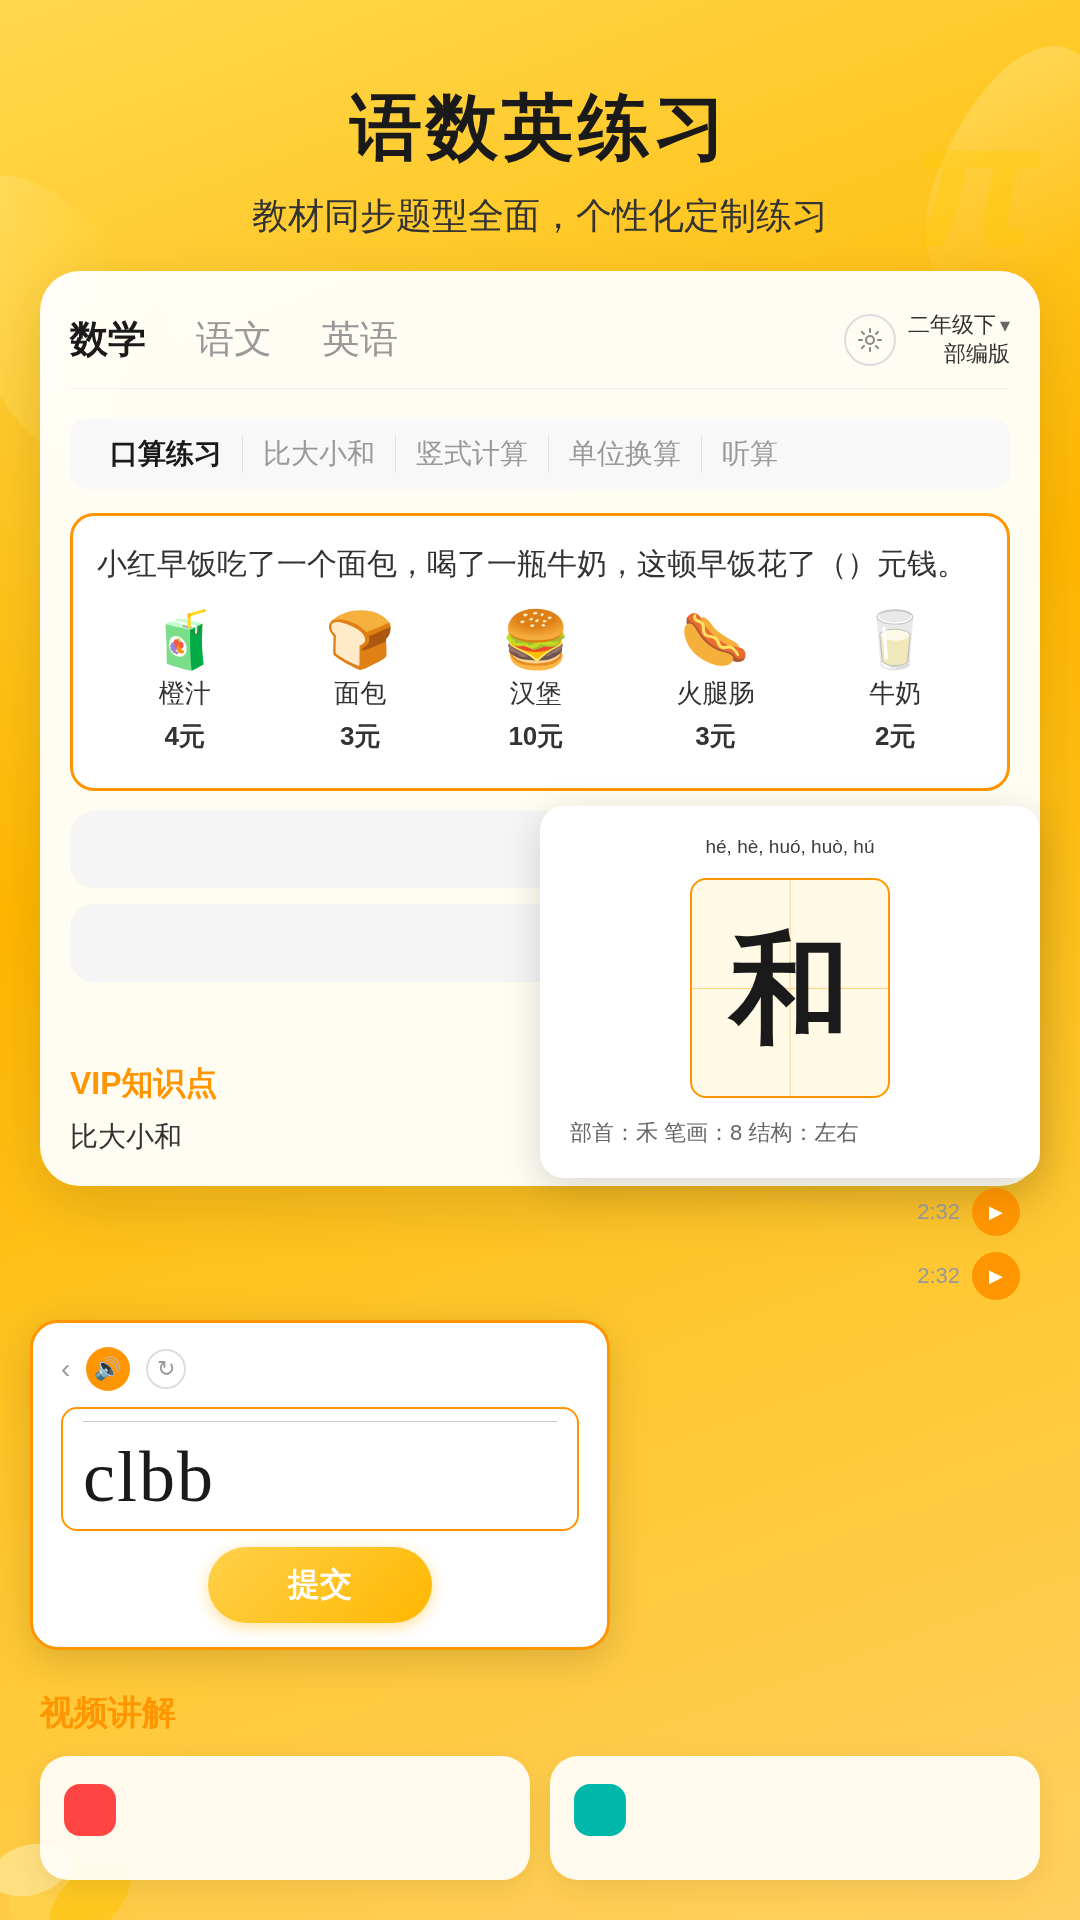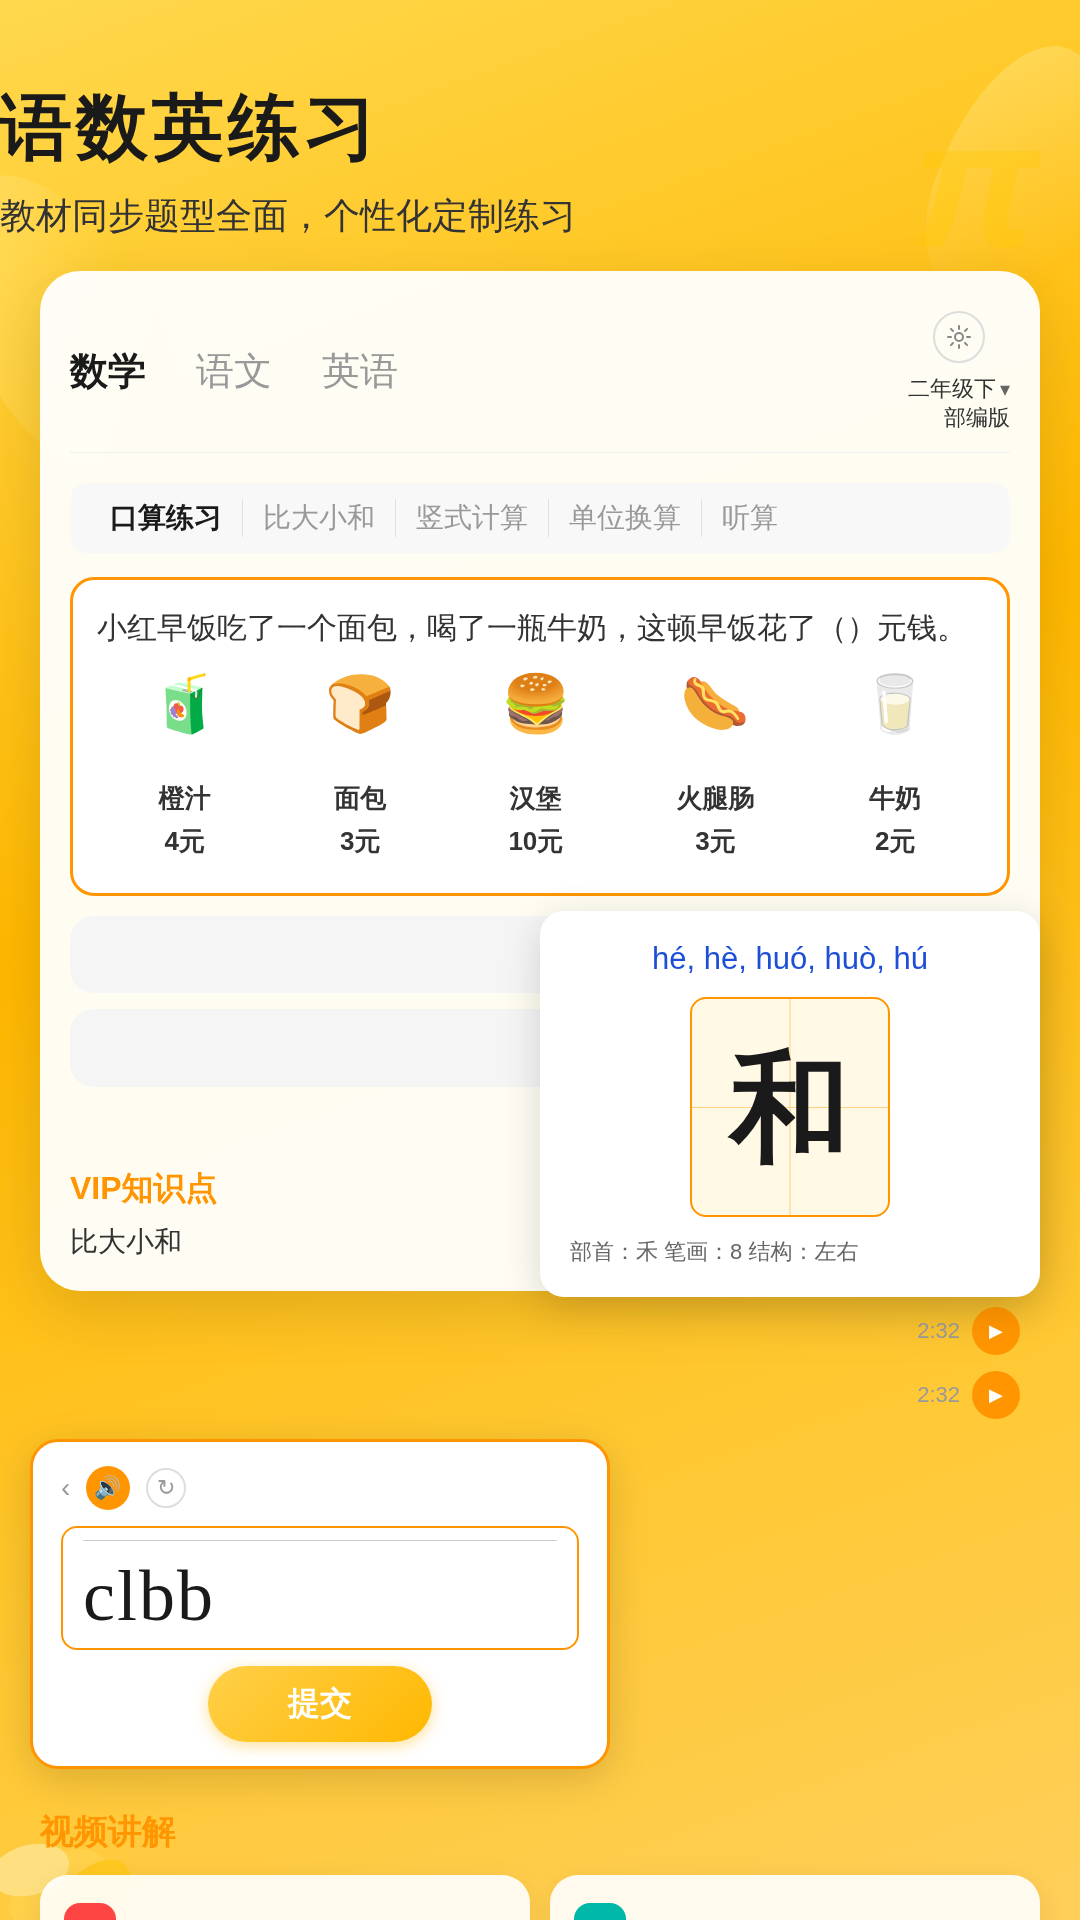--- a/index.html
+++ b/index.html
@@ -41,20 +41,21 @@
       right: 40px;
       top: 80px;
       font-size: 180px;
       color: rgba(255,200,0,0.35);
       font-weight: bold;
       font-style: italic;
     }
 
     
     .header {
+      text-align: center;
       padding-top: 80px;
       padding-bottom: 30px;
       position: relative;
       z-index: 10;
     }
     .header-title {
       font-size: 72px;
       font-weight: 900;
       color: #1a1a1a;
       letter-spacing: 4px;
@@ -94,21 +95,20 @@
     }
     .tab-item.active {
       color: #1a1a1a;
       font-weight: 700;
     }
     .tab-bar-right {
       margin-left: auto;
       display: flex;
       align-items: center;
       gap: 12px;
-      flex-direction: column;
     }
     .tab-icon {
       width: 52px;
       height: 52px;
       border: 2px solid #ddd;
       border-radius: 50%;
       display: flex;
       align-items: center;
       justify-content: center;
       font-size: 24px;
@@ -184,22 +184,21 @@
       align-items: center;
       gap: 8px;
     }
     .food-emoji {
       font-size: 56px;
       line-height: 1;
     }
     .food-name {
       font-size: 26px;
       color: #333;
-      font-weight: 700;
-      margin-top: 41px;
+      font-weight: 400;
     }
     .food-price {
       font-size: 26px;
       color: #333;
       font-weight: 600;
     }
 
     
     .bg-card-gray {
       background: #f5f5f5;
@@ -225,22 +224,22 @@
       border-radius: 24px;
       padding: 30px;
       position: absolute;
       right: -20px;
       top: 20px;
       width: 480px;
       box-shadow: 0 10px 40px rgba(0,0,0,0.15);
       z-index: 25;
     }
     .pinyin-row {
-      font-size: 31px;
-      color: #1d4ed8;
+      font-size: 19px;
+      color: #404040;
       margin-bottom: 20px;
       text-align: center;
     }
     .char-box {
       border: 2px solid #FF9500;
       border-radius: 16px;
       background: #FFF9E6;
       width: 200px;
       height: 220px;
       margin: 0 auto 20px;

